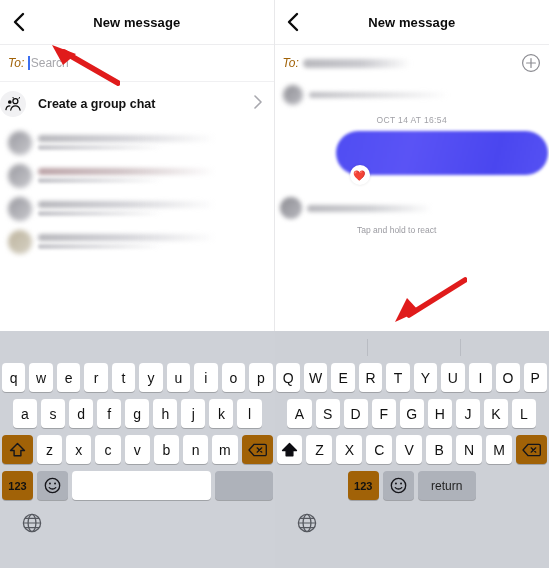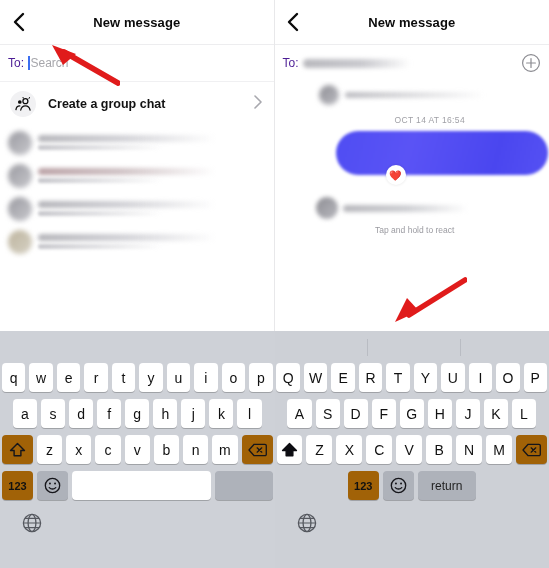--- a/index.html
+++ b/index.html
@@ -64,22 +64,23 @@
   
   .to-row {
     position: relative;
     height: 36px;
     display: flex;
     align-items: center;
     padding: 0 8px;
   }
   .to-label {
     font-size: 12px;
-    color: #4c1d95;
+    color: #a16207;
     margin-right: 4px;
+    font-style: italic;
   }
   .to-caret {
     width: 1.5px;
     height: 14px;
     background: #3b6ef0;
     margin-right: 1px;
   }
   .to-placeholder {
     font-size: 12px;
     color: #a6a6ab;
@@ -97,21 +98,21 @@
     transform: translateY(-50%);
     width: 20px; height: 20px;
   }
   .to-sep { height:1px; background:#f0f0f2; }
 
   
   .group-row {
     height: 44px;
     display: flex;
     align-items: center;
-    padding: 0 10px;
+    padding: 0 0;
     position: relative;
   }
   .group-avatar {
     width: 26px; height: 26px;
     border-radius: 50%;
     background: #f1f1f3;
     display: flex; align-items: center; justify-content: center;
     margin-right: 12px;
     flex: 0 0 auto;
   }
@@ -165,21 +166,20 @@
   }
   .sugg-row.tint-warm .sugg-avatar {
     background: linear-gradient(135deg,#bdb49e,#d6d1c4);
   }
 
   
   .conv {
     position: relative;
     height: 287px;
     overflow: hidden;
-    margin-left: 36px;
   }
   .conv-head-blur {
     display: flex; align-items: center;
     padding: 2px 8px 0 8px;
     height: 26px;
   }
   .conv-head-avatar {
     width: 20px; height: 20px; border-radius: 50%;
     background: linear-gradient(135deg,#8e8e94,#bcbcc2);
     filter: blur(2.4px);

